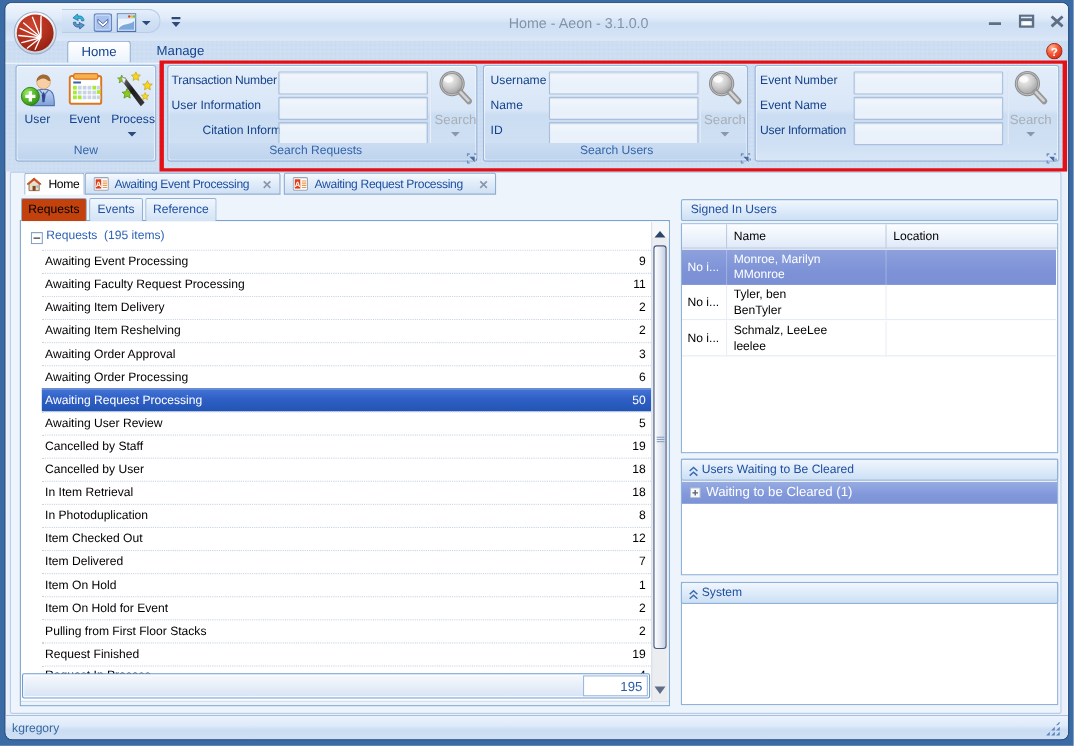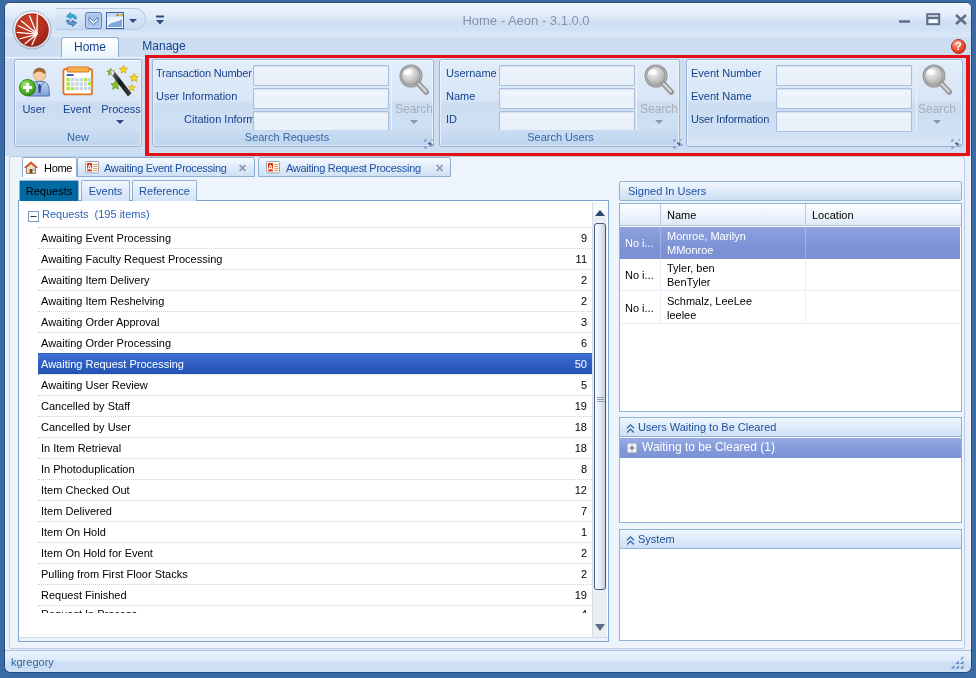--- a/index.html
+++ b/index.html
@@ -340,21 +340,21 @@
         <path d="M8.4 10.5 h4"></path>
       </g>
 </svg>
 
   <div style="position:absolute; left:4px; top:153px; width:956px; height:493px; border:1px solid #b9cde7; border-radius:2px; background:rgba(255,255,255,.25); z-index:1;"></div>
 
   <div class="doctab doctab-active" style="left:17px; width:55px; padding:4px 0 0 21px; z-index:6;">Home</div>
   <div class="doctab" style="left:72px; width:178px; padding:4px 0 0 26px;">Awaiting Event Processing<span class="tabx" style="right:7px;">✕</span></div>
   <div class="doctab" style="left:253px; width:193px; padding:4px 0 0 27px;">Awaiting Request Processing<span class="tabx" style="right:6px;">✕</span></div>
 
-  <div class="subtab" style="left:14px; width:60px; background:#0369a1; color:#000; z-index:5;">Requests</div>
+  <div class="subtab" style="left:14px; width:60px; background:#c2410c; color:#000; z-index:5;">Requests</div>
   <div class="subtab" style="left:76px; width:49px;">Events</div>
   <div class="subtab" style="left:127px; width:65px;">Reference</div>
 
   <div id="pagebox">
     <svg class="abs" style="left:9px; top:10px;" width="11" height="11">
         <rect x="0.5" y="0.5" width="10" height="10" fill="#fff" stroke="#7a9cc4"></rect>
         <path d="M2.5 5.5 h6" stroke="#3a3a3a" stroke-width="1"></path>
       </svg>
     <div style="position:absolute; left:23px; top:7px; color:#2e64b5;">Requests&nbsp; (195 items)</div>
     <div class="row" style="top:26px;">
@@ -425,20 +425,23 @@
         <span class="rowt">Pulling from First Floor Stacks</span>
         <span class="rowc">2</span>
       </div>
 <div class="row" style="top:383px;">
         <span class="rowt">Request Finished</span>
         <span class="rowc">19</span>
       </div>
 <div class="row" style="top:404px; height:8px; overflow:hidden;">
         <span class="rowt" style="top:2px;">Request In Process</span>
         <span class="rowc" style="top:2px;">4</span>
+      </div>
+    <div id="totbox">
+        <div id="totval">195</div>
       </div>
     <div style="position:absolute; left:0px; top:436px; width:589px; height:4px; background:#edf3fb; border-top:1px solid #cfdced;"></div>
     <div id="sbar">
       <div style="position:absolute; left:0; top:0; width:15px; height:14px; background:#f7f8fa;"></div>
       <div class="dropar" style="left:2px; top:8px; border-bottom:6px solid #2f4468; border-left-width:5px; border-right-width:5px;"></div>
       <div id="sthumb">
         <div style="position:absolute; left:2px; top:173px; width:7px; height:1px; background:#8aa0bf; box-shadow:0 2px 0 #8aa0bf, 0 4px 0 #8aa0bf;"></div>
       </div>
       <div class="dropar" style="left:2px; top:422px; border-top:7px solid #5f6e88; border-left-width:5px; border-right-width:5px;"></div>
     </div>

